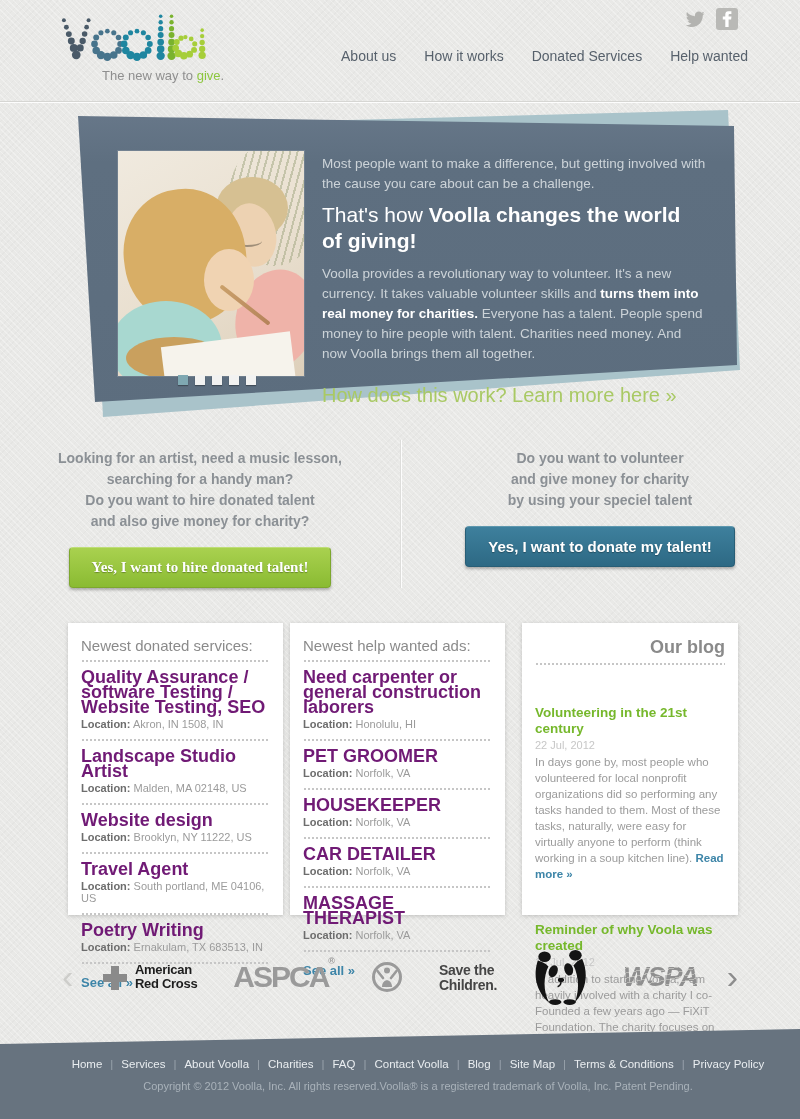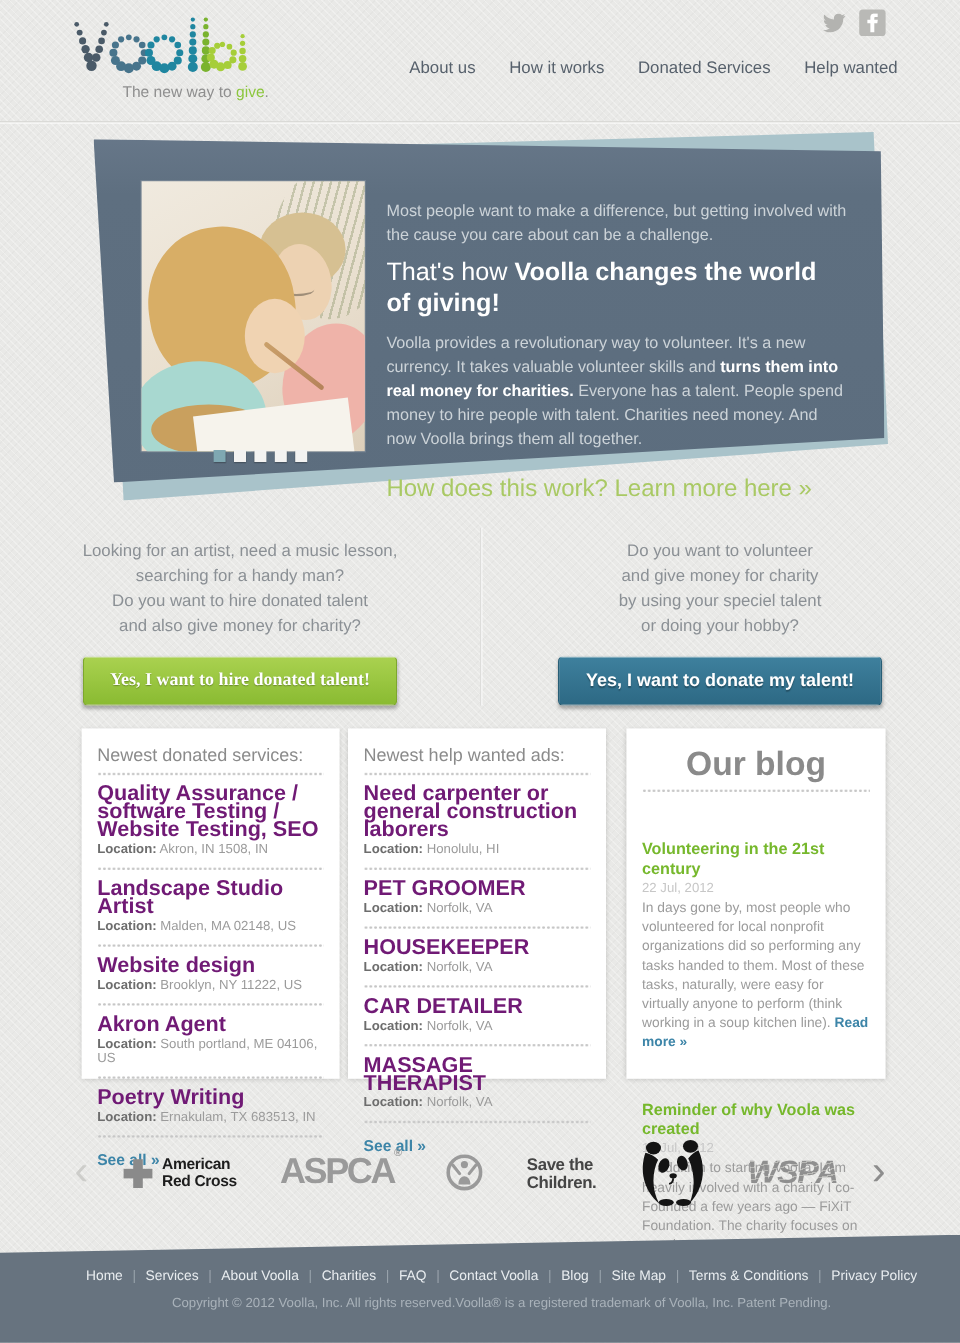--- a/index.html
+++ b/index.html
@@ -43,53 +43,53 @@
   .ph-pink{left:118px;top:118px;width:80px;height:100px;background:#efb3a9;border-radius:50%;transform:rotate(14deg);}
   .ph-ghair{left:6px;top:38px;width:122px;height:135px;background:#d8ae66;border-radius:48%;transform:rotate(-8deg);}
   .ph-gface{left:86px;top:98px;width:50px;height:62px;background:#f0d3b2;border-radius:50%;}
   .ph-teal{left:-8px;top:150px;width:112px;height:92px;background:#a8d8d0;border-radius:50%;}
   .ph-cork{left:8px;top:186px;width:96px;height:42px;background:#c9a05e;border-radius:50%;}
   .ph-paper{left:46px;top:188px;width:130px;height:60px;background:#f6f3ec;transform:rotate(-7deg);}
   .ph-pencil{left:96px;top:152px;width:62px;height:4px;background:linear-gradient(90deg,#caa06a,#b5835a);transform:rotate(38deg);border-radius:2px;}
   .hero-dots{position:absolute;left:178px;top:273px;display:flex;gap:7px;}
   .hero-dots span{width:10px;height:10px;background:#f2f2f1;box-shadow:0 1px 1px rgba(0,0,0,.3);cursor:pointer;}
   .hero-dots span.active{background:#7fa8b2;}
-  .hero-text{position:absolute;left:322px;top:64px;width:384px;color:#ccd3d8;}
+  .hero-text{position:absolute;left:322px;top:52px;width:384px;color:#ccd3d8;}
   .hero-text p{margin:0 0 8px;font-size:13.5px;line-height:20px;}
   .hero-text b{color:#ffffff;}
   .hero-h{font-size:21px;line-height:26px;color:#ffffff;margin:4px 0 10px;font-weight:400;}
   .hero-h b{font-weight:bold;}
   .hero-cta{display:inline-block;margin-top:12px;font-size:20px;color:#a9c964;text-decoration:none;cursor:pointer;}
 
   
   .cta-row{height:175px;position:relative;display:flex;}
   .cta-col{width:400px;text-align:center;padding-top:16px;box-sizing:border-box;}
   .cta-divider{position:absolute;left:400px;top:8px;height:148px;width:1px;background:#dddddb;box-shadow:1px 0 0 rgba(255,255,255,.9);}
-  .cta-line{font-size:14px;line-height:21px;color:#8b9095;}
+  .cta-line{font-size:14px;line-height:21px;color:#8b9095;font-weight:bold;}
   .btn{display:inline-block;margin-top:15px;padding:11px 22px;border-radius:4px;color:#fff;
     font-weight:bold;font-size:15px;text-shadow:0 1px 1px rgba(0,0,0,.3);
     box-shadow:0 2px 3px rgba(0,0,0,.28);text-decoration:none;cursor:pointer;}
   .btn-green{background:linear-gradient(#a9d14f,#8abb32);border:1px solid #7da72d;border-top-color:#bedd77;font-family:Liberation Serif, serif;}
   .btn-teal{background:linear-gradient(#3e809d,#2d6984);border:1px solid #285e76;border-top-color:#5d97ae;}
 
   
   .boxes{height:318px;position:relative;}
-  .box{position:absolute;top:0;height:292px;background:#ffffff;box-shadow:0 1px 4px rgba(0,0,0,.18);
+  .box{position:absolute;top:16px;height:292px;background:#ffffff;box-shadow:0 1px 4px rgba(0,0,0,.18);
     padding:14px 13px;box-sizing:border-box;}
   .box-1{left:68px;width:215px;}
   .box-2{left:290px;width:215px;}
   .box-3{left:522px;width:216px;}
   .box-h{font-size:15px;color:#8b8b8b;font-weight:400;margin:0 0 6px;}
   .dotline{height:2px;margin:5px 0;background-image:radial-gradient(circle,#c6c6c6 1px,transparent 1.1px);background-size:4px 2px;background-repeat:repeat-x;}
   .svc{padding:3px 0 4px;}
   .svc-title{display:block;font-size:18px;line-height:15px;font-weight:bold;color:#701a75;text-decoration:none;cursor:pointer;}
   .loc{font-size:11px;color:#9b9b9b;margin-top:3px;}
   .loc b{color:#6d6d6d;}
   .see-all{display:inline-block;margin-top:6px;font-size:13px;font-weight:bold;color:#3d85a8;text-decoration:none;cursor:pointer;}
-  .blog-h{font-size:28px;font-weight:bold;color:#8a8a8a;text-align:center;margin:0 0 4px;}
+  .blog-h{font-size:18px;font-weight:bold;color:#8a8a8a;text-align:right;margin:0 0 4px;}
   .post{margin-top:8px;}
   .post-title{display:block;font-size:13.5px;font-weight:bold;color:#76b82c;line-height:16px;text-decoration:none;cursor:pointer;margin-top:40px;}
   .post-date{font-size:11px;color:#c7c7c7;margin:2px 0 3px;}
   .post-body{font-size:11.5px;line-height:16px;color:#9b9b9b;}
   .read-more{color:#3d85a8;font-weight:bold;text-decoration:none;cursor:pointer;}
 
   
   .partners{height:104px;position:relative;display:flex;align-items:center;justify-content:center;gap:36px;}
   .p-arrow{position:absolute;top:34px;font-size:34px;line-height:34px;color:#8d8d8d;cursor:pointer;user-select:none;}
   .p-arrow.prev{left:62px;color:#cdcdca;}
@@ -258,21 +258,20 @@
       <div class="cta-line">searching for a handy man?</div>
       <div class="cta-line">Do you want to hire donated talent</div>
       <div class="cta-line">and also give money for charity?</div>
       <a class="btn btn-green">Yes, I want to hire donated talent!</a>
     </div>
     <div class="cta-divider"></div>
     <div class="cta-col">
       <div class="cta-line">Do you want to volunteer</div>
       <div class="cta-line">and give money for charity</div>
       <div class="cta-line">by using your speciel talent</div>
-      <div class="cta-line">or doing your hobby?</div>
       <a class="btn btn-teal">Yes, I want to donate my talent!</a>
     </div>
   </div>
 
   <div class="boxes">
 
     <div class="box box-1">
       <h3 class="box-h">Newest donated services:</h3>
       <div class="dotline"></div>
       <div class="svc">
@@ -284,21 +283,21 @@
         <a class="svc-title">Landscape Studio Artist</a>
         <div class="loc"><b>Location:</b> <span>Malden, MA 02148, US</span></div>
       </div>
       <div class="dotline"></div>
       <div class="svc">
         <a class="svc-title">Website design</a>
         <div class="loc"><b>Location:</b> <span>Brooklyn, NY 11222, US</span></div>
       </div>
       <div class="dotline"></div>
       <div class="svc">
-        <a class="svc-title">Akron Agent</a>
+        <a class="svc-title">Travel Agent</a>
         <div class="loc"><b>Location:</b> <span>South portland, ME 04106, US</span></div>
       </div>
       <div class="dotline"></div>
       <div class="svc">
         <a class="svc-title">Poetry Writing</a>
         <div class="loc"><b>Location:</b> <span>Ernakulam, TX 683513, IN</span></div>
       </div>
       <div class="dotline"></div>
       <a class="see-all">See all »</a>
     </div>

